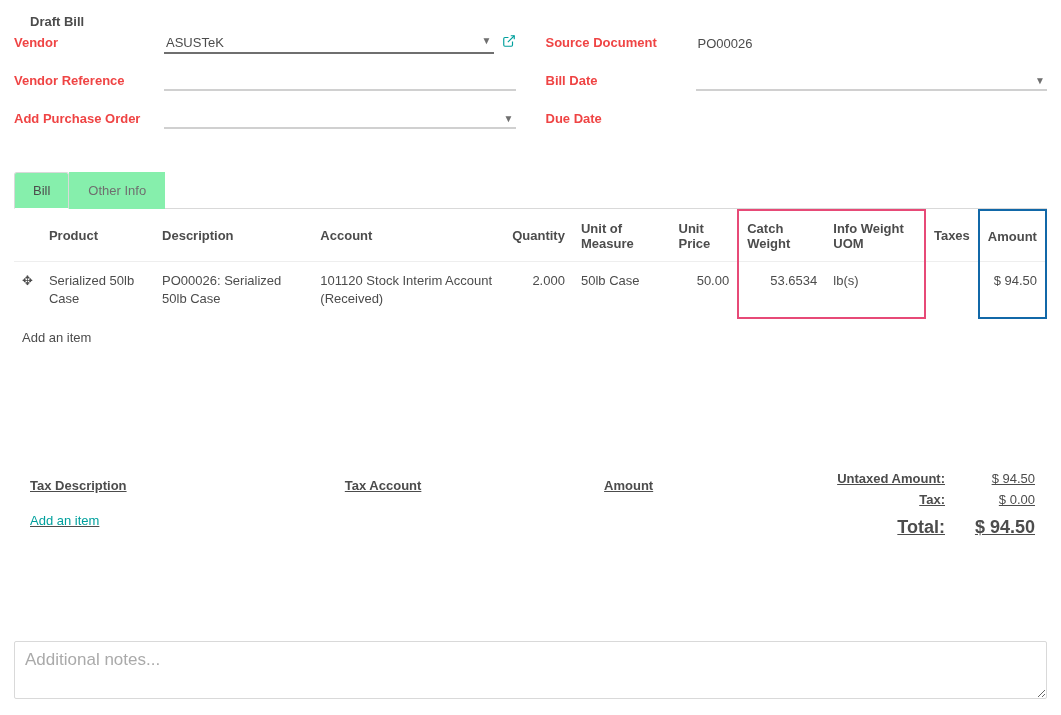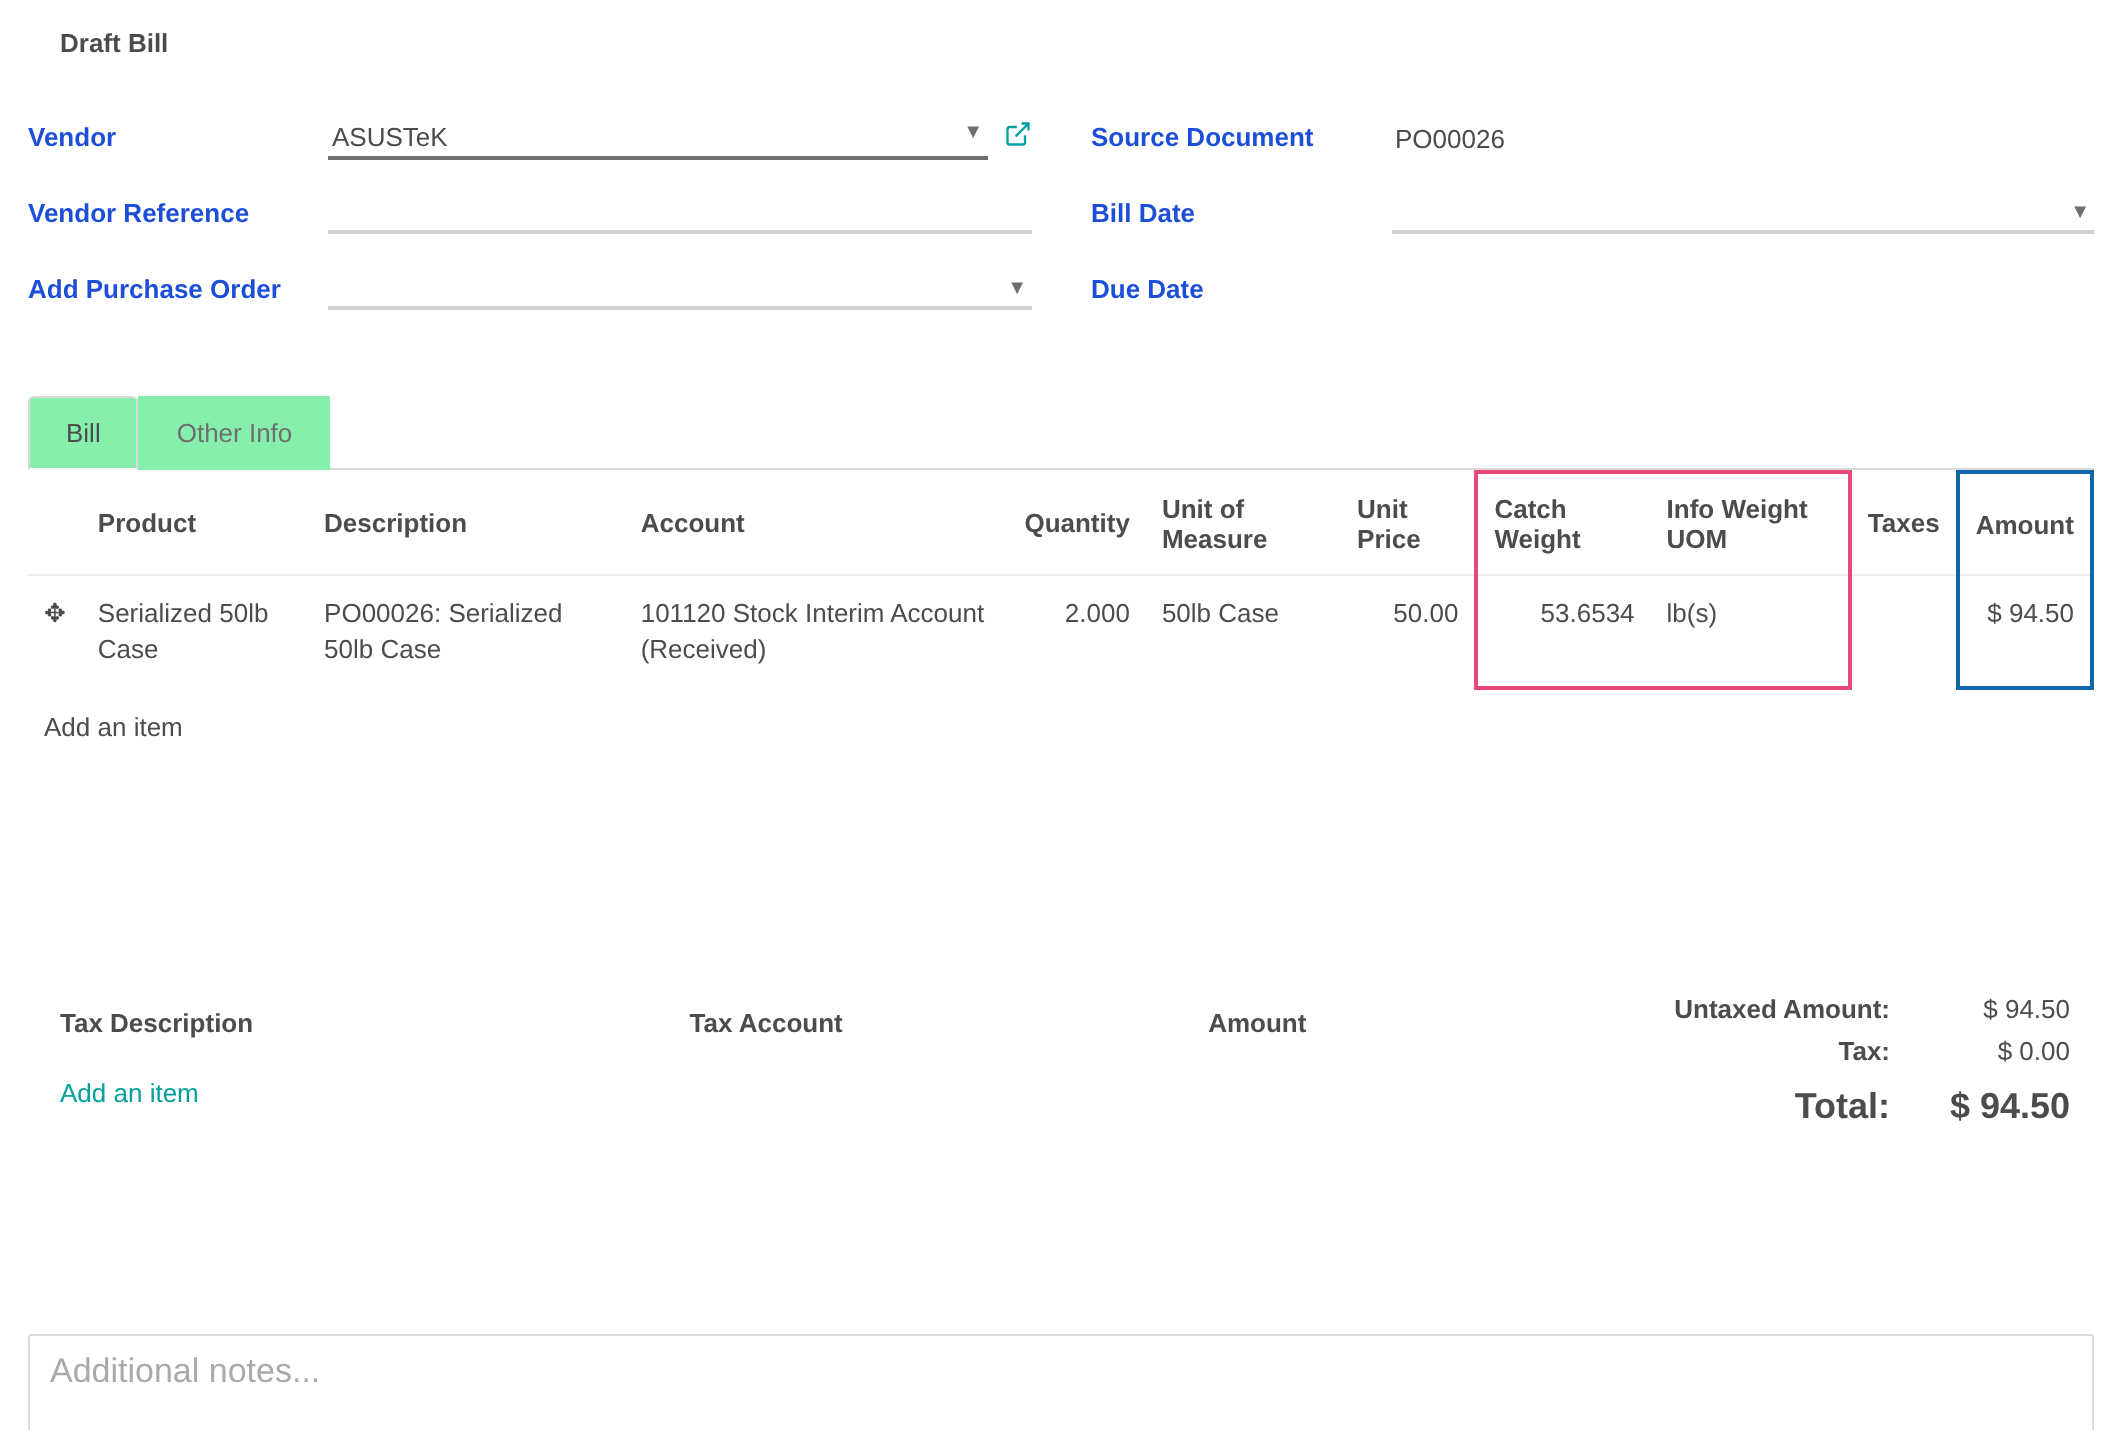--- a/index.html
+++ b/index.html
@@ -7,39 +7,38 @@
     margin: 0;
     padding: 14px;
     font-family: -apple-system, "Helvetica Neue", Arial, sans-serif;
     font-size: 13px;
     color: #4c4c4c;
     background: #fff;
   }
   .title {
     font-weight: 700;
     color: #4c4c4c;
-    margin-bottom: 26px;
     padding-left: 16px;
   }
   .form-grid {
     display: flex;
     gap: 30px;
     margin-bottom: 28px;
   }
   .form-col { flex: 1; }
   .form-row {
     display: flex;
     align-items: center;
     margin-bottom: 12px;
     min-height: 26px;
   }
   .form-label {
     width: 150px;
     font-weight: 700;
-    color: #1d4ed8;
+    color: #ef4444;
     flex-shrink: 0;
   }
   .form-value {
     flex: 1;
     display: flex;
     align-items: center;
     gap: 8px;
   }
   .m2o-field {
     flex: 1;
@@ -136,20 +135,21 @@
   }
   .highlight-blue {
     border: 2px solid #1168a8;
   }
 
   .lower-area {
     display: flex;
     padding: 10px 6px 0;
     gap: 22px;
     margin-top: 100px;
+    text-decoration: underline;
   }
   .tax-table { flex: 1; }
   .tax-table th {
     text-align: left;
     font-weight: 700;
     padding: 8px 8px;
     color: #4c4c4c;
   }
   .tax-add {
     color: #00A09D;

